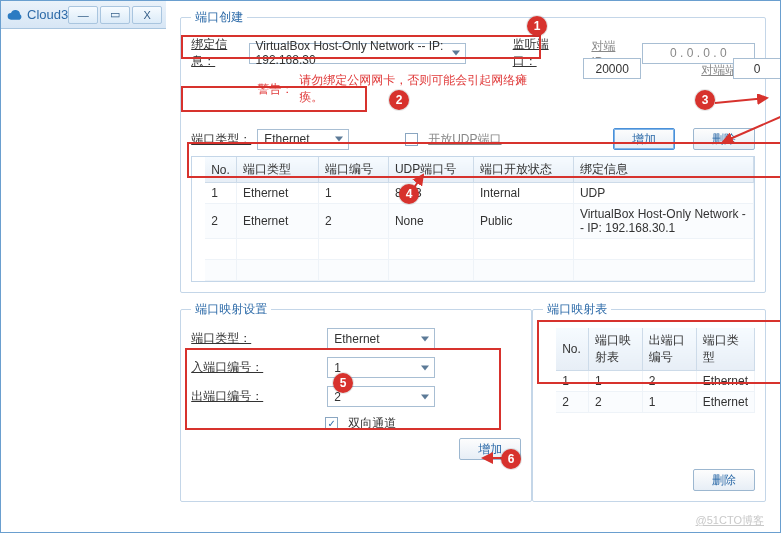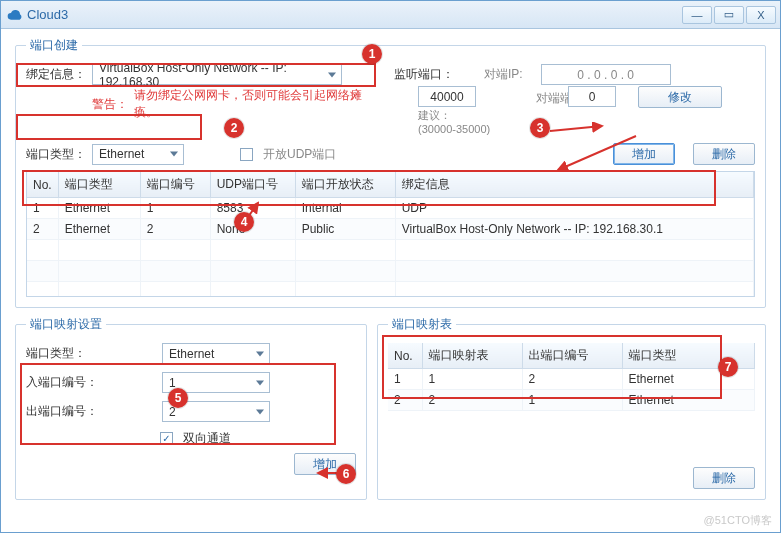--- a/index.html
+++ b/index.html
@@ -8,21 +8,21 @@
     font-family: "Microsoft YaHei", Tahoma, Arial, sans-serif;
     font-size: 12px;
     background: #fff;
     color: #333;
   }
   .window {
     width: 781px;
     height: 533px;
     border: 1px solid #6a9fcf;
     display: flex;
-    flex-direction: column;
+    flex-direction: row;
     position: relative;
   }
   .titlebar {
     height: 28px;
     background: linear-gradient(#eaf2fa, #d7e6f5);
     border-bottom: 1px solid #a9c5df;
     display: flex;
     align-items: center;
     padding: 0 4px 0 6px;
   }
@@ -77,21 +77,21 @@
     margin: 0 0 8px 0;
     position: relative;
   }
   fieldset.group > legend {
     color: #2c6aa8;
     padding: 0 4px;
     font-size: 12px;
   }
 
   .row { display: flex; align-items: center; }
-  .field-label { color: #333; }
+  .field-label { color: #333; text-decoration: underline; }
   .field-label.muted { color: #888; }
 
   .dropdown, .textin {
     border: 1px solid #a8bed3;
     background: #fff;
     height: 21px;
     font-size: 12px;
     padding: 0 18px 0 6px;
     display: flex; align-items: center;
     position: relative;
@@ -141,20 +141,21 @@
     background: #fff;
     margin-right: 4px;
     font-size: 10px;
     color: #2c6aa8;
   }
 
   
   .grid {
     border: 1px solid #c4d6e8;
     margin-top: 6px;
+    padding-left: 13px;
   }
   .grid table { width: 100%; border-collapse: collapse; font-size: 12px; }
   .grid th {
     background: linear-gradient(#f6fbff,#e7eef6);
     border-right: 1px solid #cddbe9;
     border-bottom: 1px solid #cddbe9;
     padding: 4px 6px;
     text-align: left;
     font-weight: normal;
     color: #333;
@@ -183,26 +184,27 @@
   .redbox {
     position: absolute;
     border: 2px solid #d7322d;
     z-index: 40;
     pointer-events: none;
   }
   svg.arrow { position: absolute; z-index: 45; pointer-events: none; }
 
   .watermark {
     position: absolute;
-    right: 8px; bottom: 4px;
+    right: 16px; bottom: 4px;
     color: #c9c9c9;
     font-size: 11px;
-  }
-
-  .lower { display: flex; gap: 10px; }
+    text-decoration: underline;
+  }
+
+  .lower { display: flex; }
 </style>
 </head>
 <body>
 
 <div class="window">
 
   <div class="titlebar">
     <svg class="app-icon" viewBox="0 0 24 24" fill="currentColor">
         <path d="M6 19a5 5 0 0 1 0-10 7 7 0 0 1 13.5 2A4.5 4.5 0 0 1 19 19H6z"></path>
       </svg>
@@ -231,31 +233,27 @@
         <span class="field-label muted">对端IP:</span>
         <div style="width:6px;"></div>
         <div class="textin center" style="width:130px;color:#888;">0 . 0 . 0 . 0</div>
       </div>
 
       <div class="row" style="gap:6px;margin-top:2px;">
         <span style="width:60px;"></span>
         <span class="warn">警告：</span>
         <span class="warn" style="width:250px;">请勿绑定公网网卡，否则可能会引起网络瘫痪。</span>
         <div style="margin-left:auto;display:flex;align-items:center;gap:6px;position:absolute;left:402px;top:32px;">
-          <div class="textin center" style="width:58px;">40000</div>
+          <div class="textin center" style="width:58px;">20000</div>
         </div>
         <span class="field-label muted" style="position:absolute;left:492px;top:36px;margin-left:28px;">对端端口:</span>
         <div class="textin center" style="position:absolute;left:552px;top:32px;width:48px;">0</div>
         <div class="btn" style="position:absolute;left:622px;top:32px;width:84px;">修改</div>
       </div>
 
-      <div style="position:absolute;left:402px;top:54px;color:#888;font-size:11px;">
-        <span>建议：</span><br>
-        <span>(30000-35000)</span>
-      </div>
 
       <div class="row" style="gap:6px;margin-top:22px;">
         <span class="field-label">端口类型：</span>
         <div class="dropdown" style="width:92px;">Ethernet</div>
         <div style="width:44px;"></div>
         <span class="checkbox"></span>
         <span class="field-label muted">开放UDP端口</span>
         <div style="flex:1;"></div>
         <div class="btn highlight" style="width:62px;">增加</div>
         <div style="width:6px;"></div>

